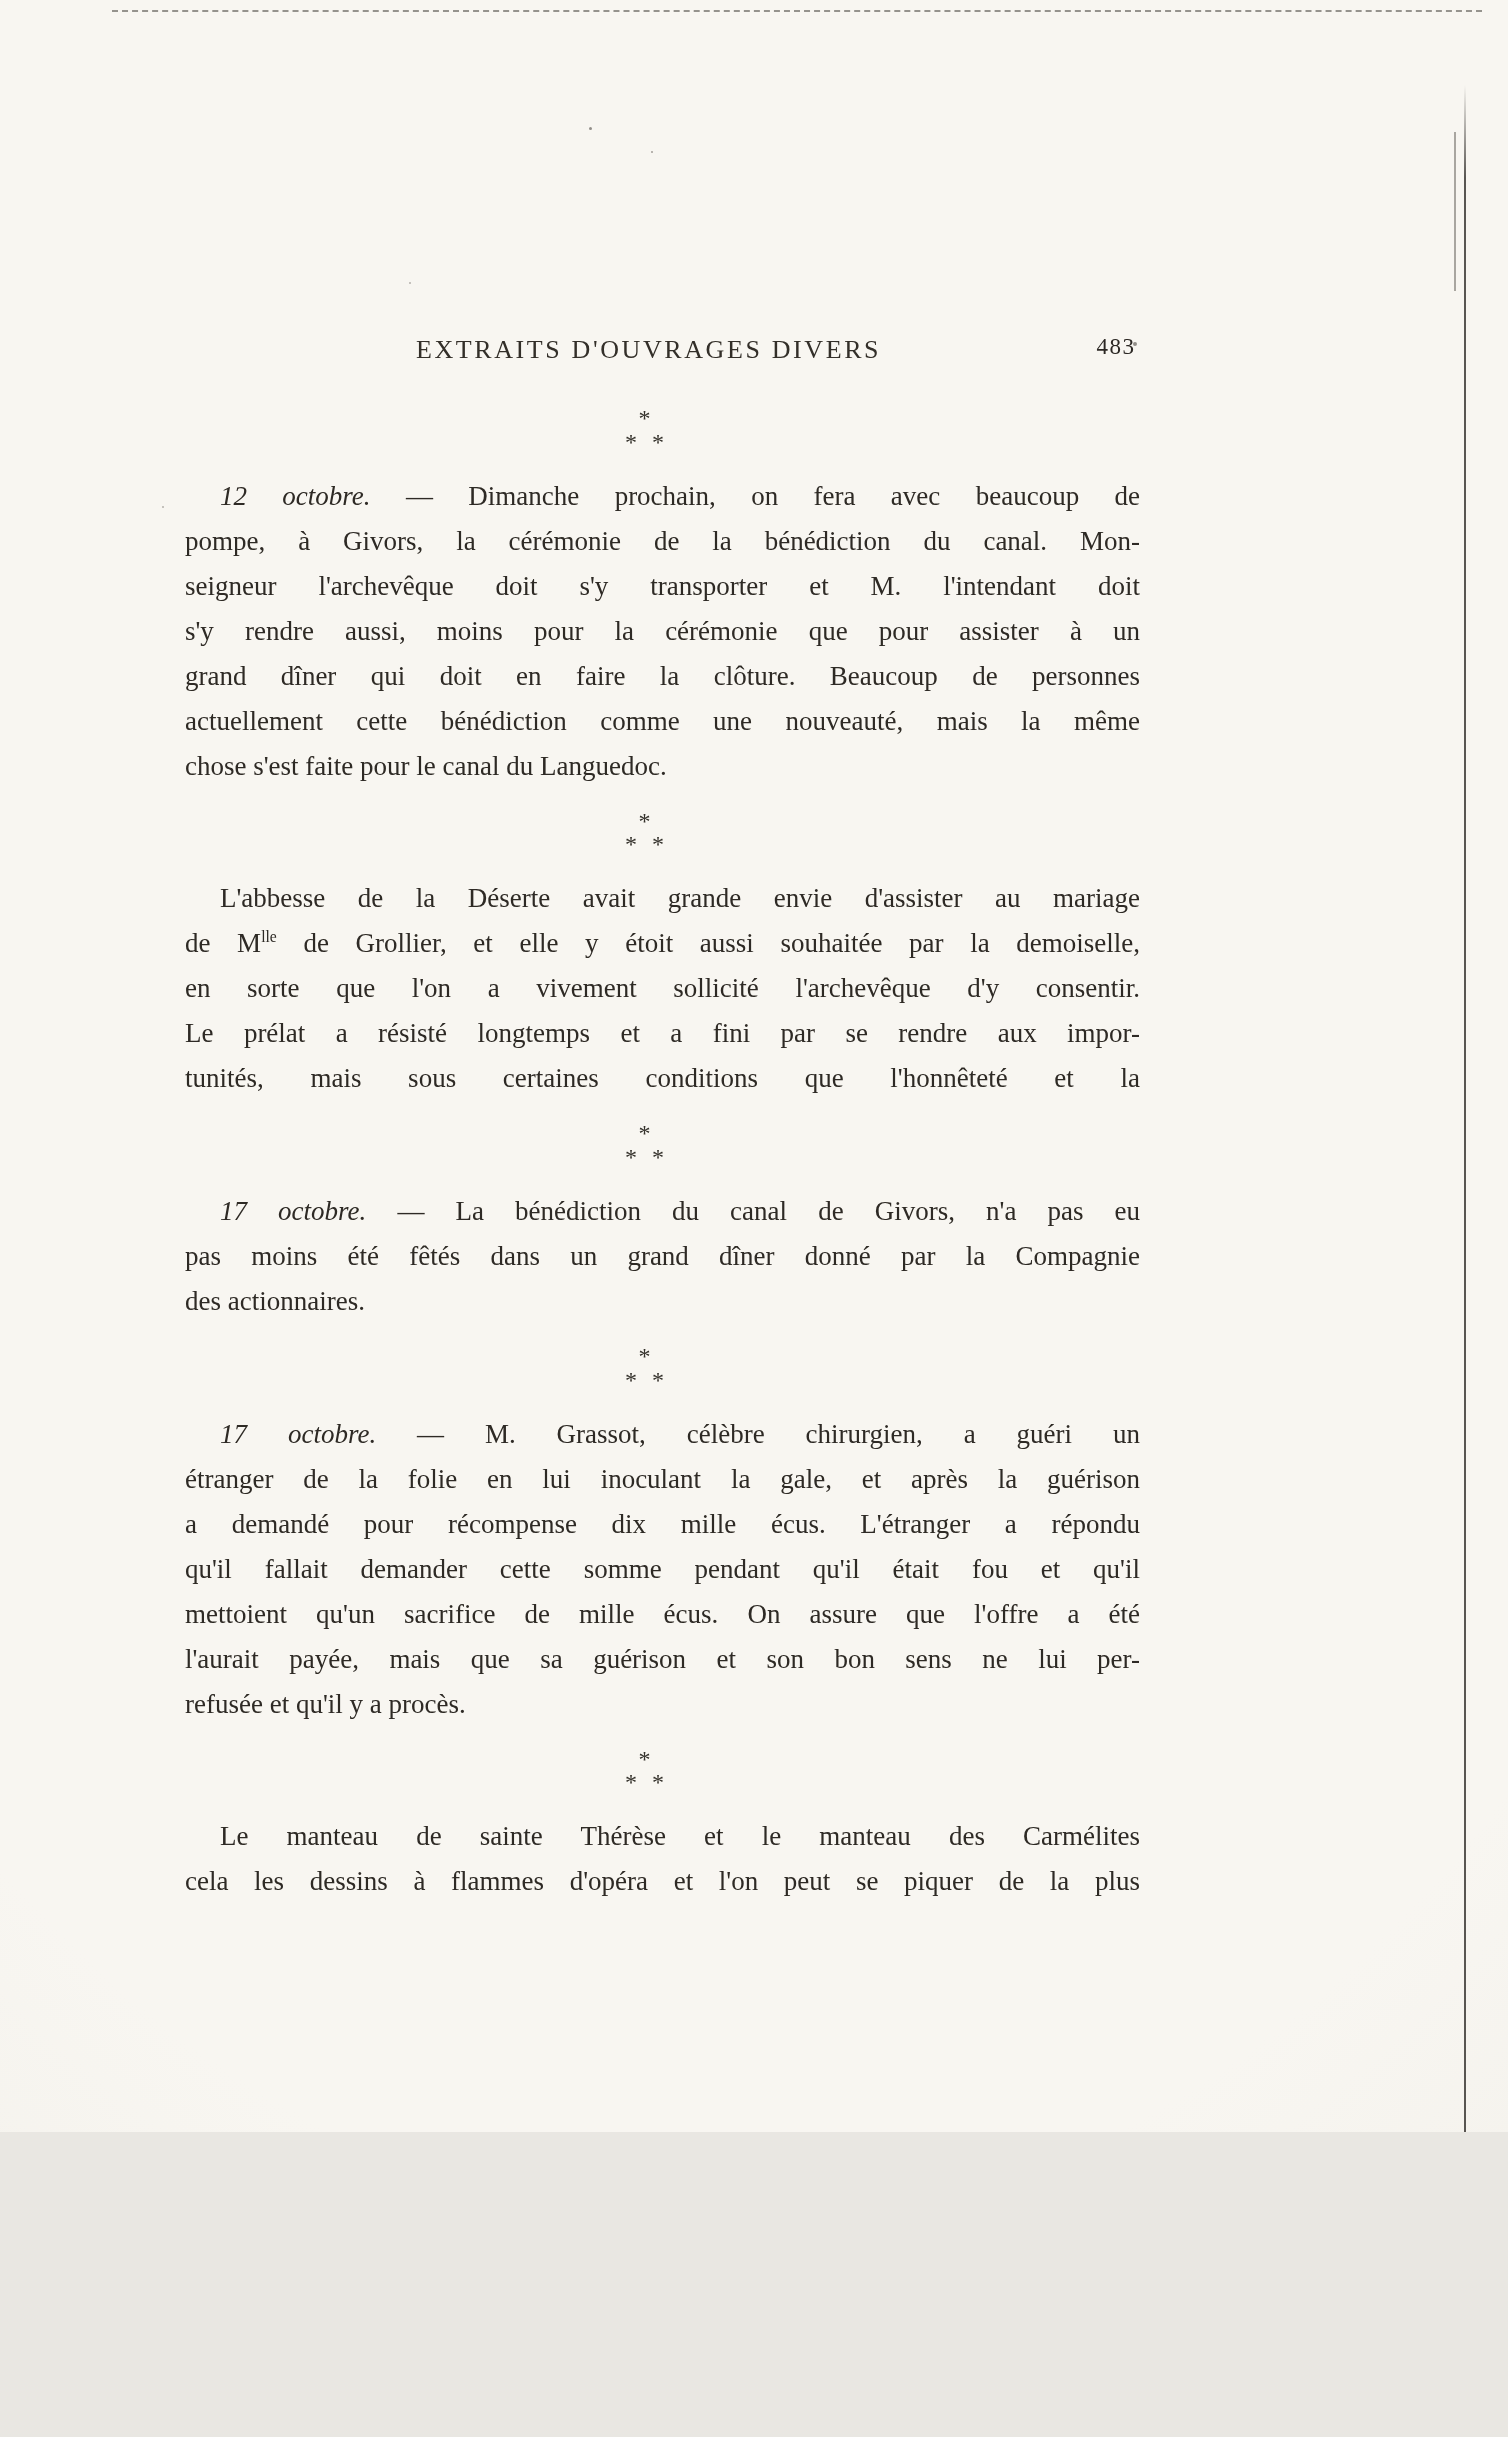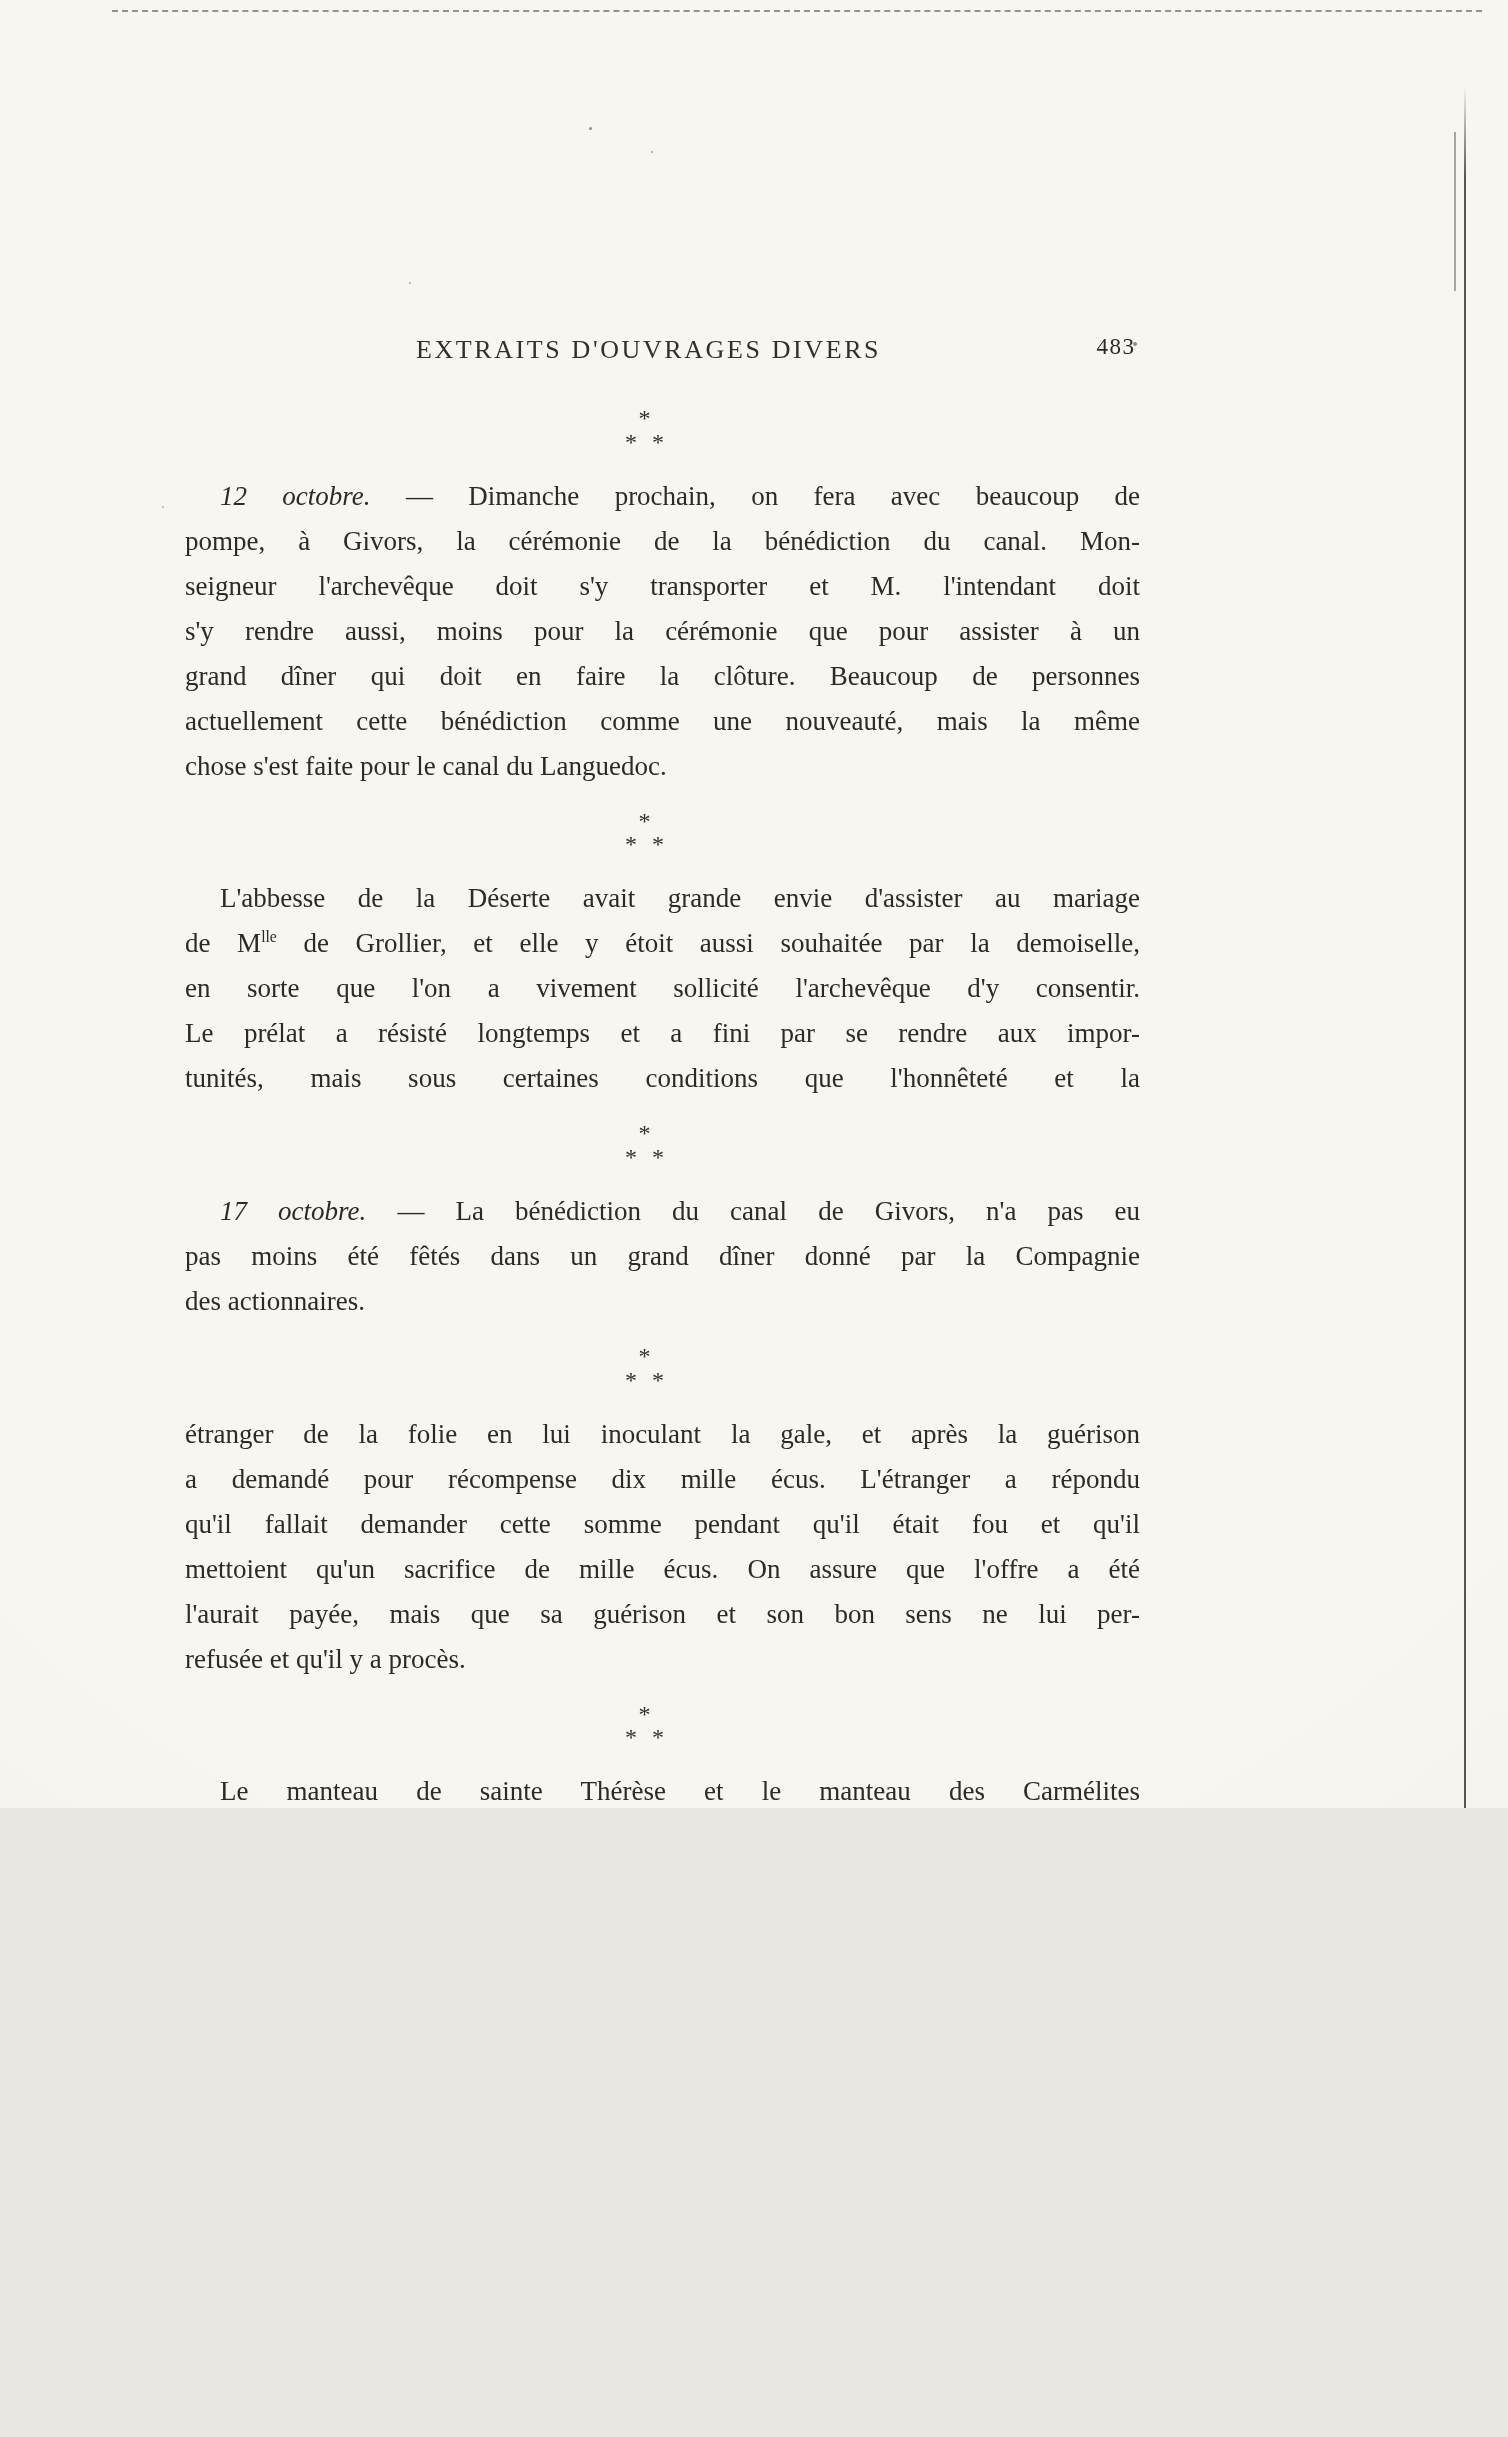--- a/index.html
+++ b/index.html
@@ -2,21 +2,21 @@
 <html style="font-size:12px"><head>
 <meta charset="utf-8">
 <style>
   html, body { margin: 0; padding: 0; }
   body {
     width: 1508px; height: 2438px;
     background: #e9e7e2;
     font-family: "Liberation Serif", "DejaVu Serif", serif;
   }
   .page {
-    position: relative; width: 1508px; height: 1808px; overflow: hidden;
+    position: relative; width: 1508px; height: 2132px; overflow: hidden;
     background: radial-gradient(ellipse 135% 120% at 48% 42%, #f8f6f1 52%, #f0eee8 80%, #e5e3dd 100%);
     color: #2c2824;
   }
   .content { position: absolute; left: 185px; top: 335px; width: 955px; }
 
   .page-header { position: relative; height: 47px; margin-bottom: 27px; }
   .header-title {
     position: absolute; left: 50%; transform: translateX(-53%);
     font-size: 26px; letter-spacing: 2.6px; white-space: nowrap; color: #332f29;
   }
@@ -106,20 +106,21 @@
       <div class="line indent"><span class="lead">17 octobre.</span><span> — La bénédiction du canal de Givors, n'a pas eu</span></div>
       <div class="line">pas moins été fêtés dans un grand dîner donné par la Compagnie</div>
       <div class="line last">des actionnaires.</div>
     </div>
 
     <div class="asterism">
       <span class="ast-top">*</span>
       <span class="ast-bottom">* *</span>
     </div>
     <div class="para">
+      <div class="line indent"><span class="lead">17 octobre.</span><span> — M. Grassot, célèbre chirurgien, a guéri un</span></div>
       <div class="line">étranger de la folie en lui inoculant la gale, et après la guérison</div>
       <div class="line">a demandé pour récompense dix mille écus. L'étranger a répondu</div>
       <div class="line">qu'il fallait demander cette somme pendant qu'il était fou et qu'il</div>
       <div class="line">mettoient qu'un sacrifice de mille écus. On assure que l'offre a été</div>
       <div class="line">l'aurait payée, mais que sa guérison et son bon sens ne lui per-</div>
       <div class="line last">refusée et qu'il y a procès.</div>
     </div>
 
     <div class="asterism">
       <span class="ast-top">*</span>

